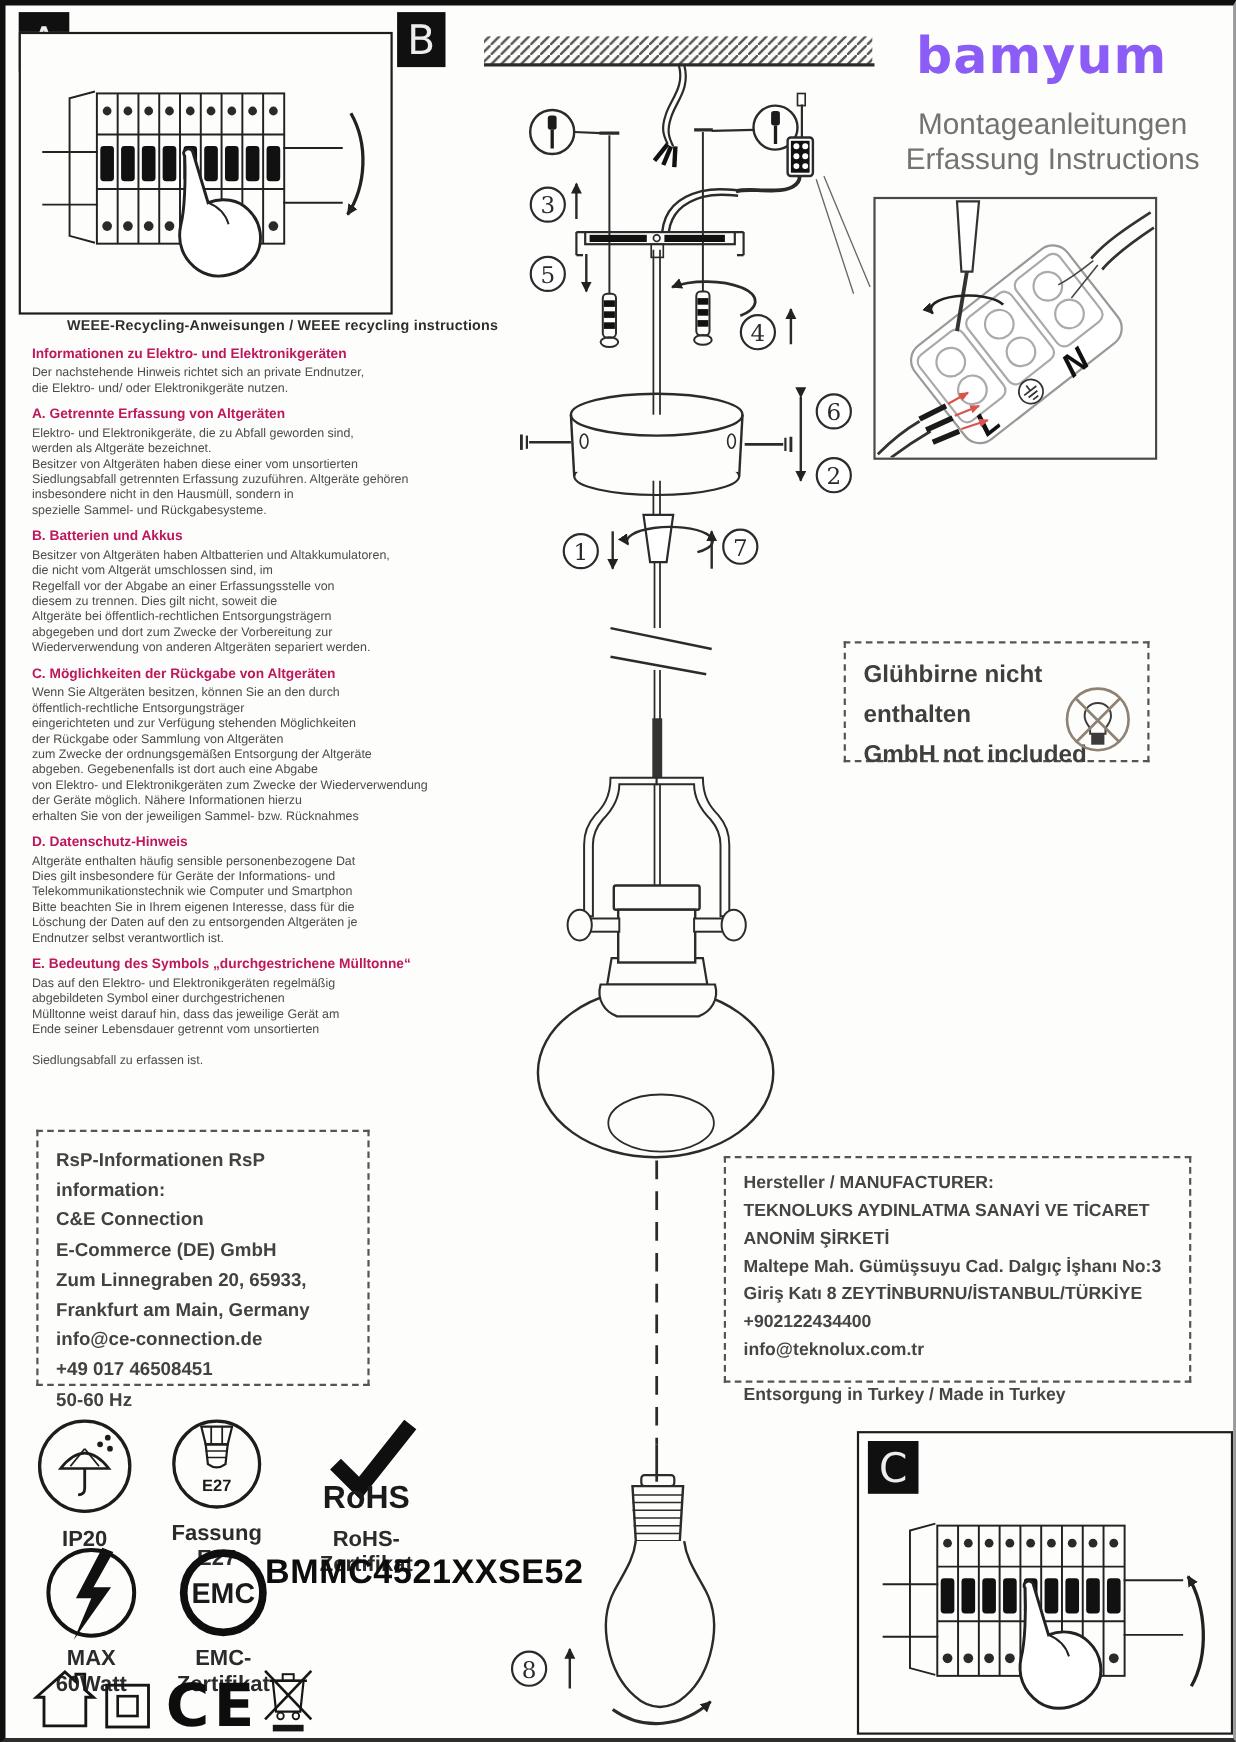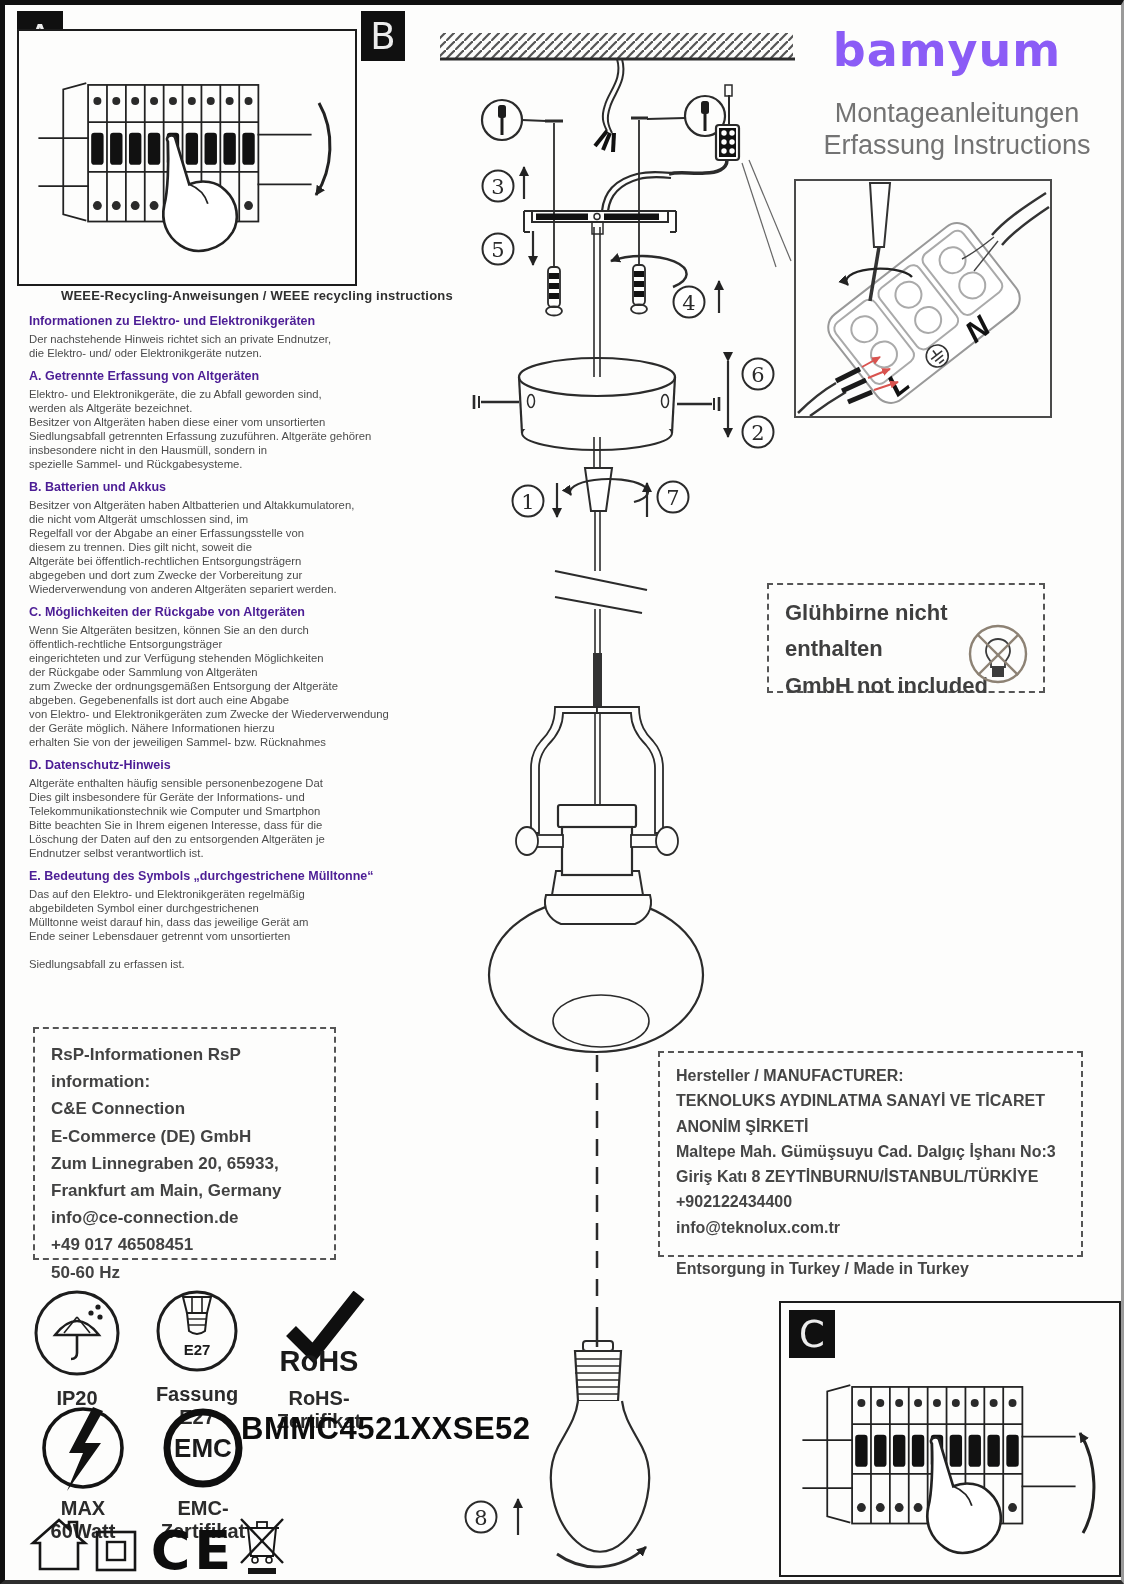--- a/index.html
+++ b/index.html
@@ -10,21 +10,21 @@
     border-bottom:4px solid #2e2e2e;border-right:3px solid #9a9a9a;
     box-sizing:border-box;
   }
   .abs{position:absolute;}
   .tab{
     background:#101010;color:#ededed;display:flex;align-items:center;justify-content:center;
     font-family:"DejaVu Sans",sans-serif;font-size:37px;font-weight:400;
   }
   .panel{border:2px solid #1c1c1c;background:#fdfdfc;}
   .weee-title{font-size:13px;font-weight:bold;color:#2f2f2f;letter-spacing:.2px;}
-  .weee-sec h4{margin:9px 0 4px 0;font-size:12.5px;font-weight:bold;color:#4c1d95;}
+  .weee-sec h4{margin:9px 0 4px 0;font-size:12.5px;font-weight:bold;color:#be185d;}
   .weee-sec p{margin:0;font-size:11.3px;line-height:1.24;color:#4c4c4c;white-space:pre-line;}
   .dashed-box{border:2px dashed #555;background:#fdfdfc;box-sizing:border-box;}
   .brand{font-family:"DejaVu Sans",sans-serif;font-size:46px;font-weight:800;color:#8b5cf6;letter-spacing:1px;text-align:center;}
   .doc-title{font-size:27px;font-weight:normal;color:#737373;text-align:center;line-height:1.2;}
   .bulb-note-line{font-size:22px;font-weight:bold;color:#3f3f3f;line-height:1.65;}
   .rsp{font-size:17px;font-weight:bold;color:#424242;line-height:1.6;}
   .manu{font-size:16px;font-weight:bold;color:#454545;line-height:1.58;}
   .manu .footer{margin-top:16px;}
   .cert-label{font-size:20px;font-weight:bold;color:#2b2b2b;text-align:center;margin-top:4px;}
   .code{font-size:31px;font-weight:bold;color:#0d0d0d;letter-spacing:.5px;font-family:"Liberation Sans",sans-serif;}
@@ -461,21 +461,21 @@
       <line x1="51" y1="10" x2="51" y2="26" stroke="#1d1d1d" stroke-width="1.6"></line>
       <line x1="61" y1="10" x2="61" y2="26" stroke="#1d1d1d" stroke-width="1.6"></line>
       <path d="M46,26 L66,26 L64,44 Q56,50 48,44 Z" fill="none" stroke="#1d1d1d" stroke-width="2"></path>
       <line x1="46" y1="32" x2="66" y2="32" stroke="#1d1d1d" stroke-width="1.4"></line>
       <line x1="47" y1="38" x2="65" y2="38" stroke="#1d1d1d" stroke-width="1.4"></line>
       <text class="lab" x="56" y="68" font-size="15" text-anchor="middle">E27</text>
     </svg>
     <div class="cert-label">Fassung E27</div>
   </div>
 
-  <div class="abs" style="left:248px;top:1286px;width:132px;">
+  <div class="abs" style="left:262px;top:1286px;width:132px;">
     <svg width="132" height="88" viewBox="0 0 132 88">
       <path d="M38,40 L60,62 L106,4" fill="none" stroke="#0f0f0f" stroke-width="14"></path>
       <text class="lab" x="66" y="80" font-size="29" text-anchor="middle">RoHS</text>
     </svg>
     <div class="cert-label">RoHS-Zertifikat</div>
   </div>
 
   <div class="abs" style="left:22px;top:1398px;width:112px;">
     <svg width="112" height="90" viewBox="0 0 112 90" style="display:block;margin:0 auto;">
       <circle cx="56" cy="45" r="39" fill="none" stroke="#141414" stroke-width="3.6"></circle>

